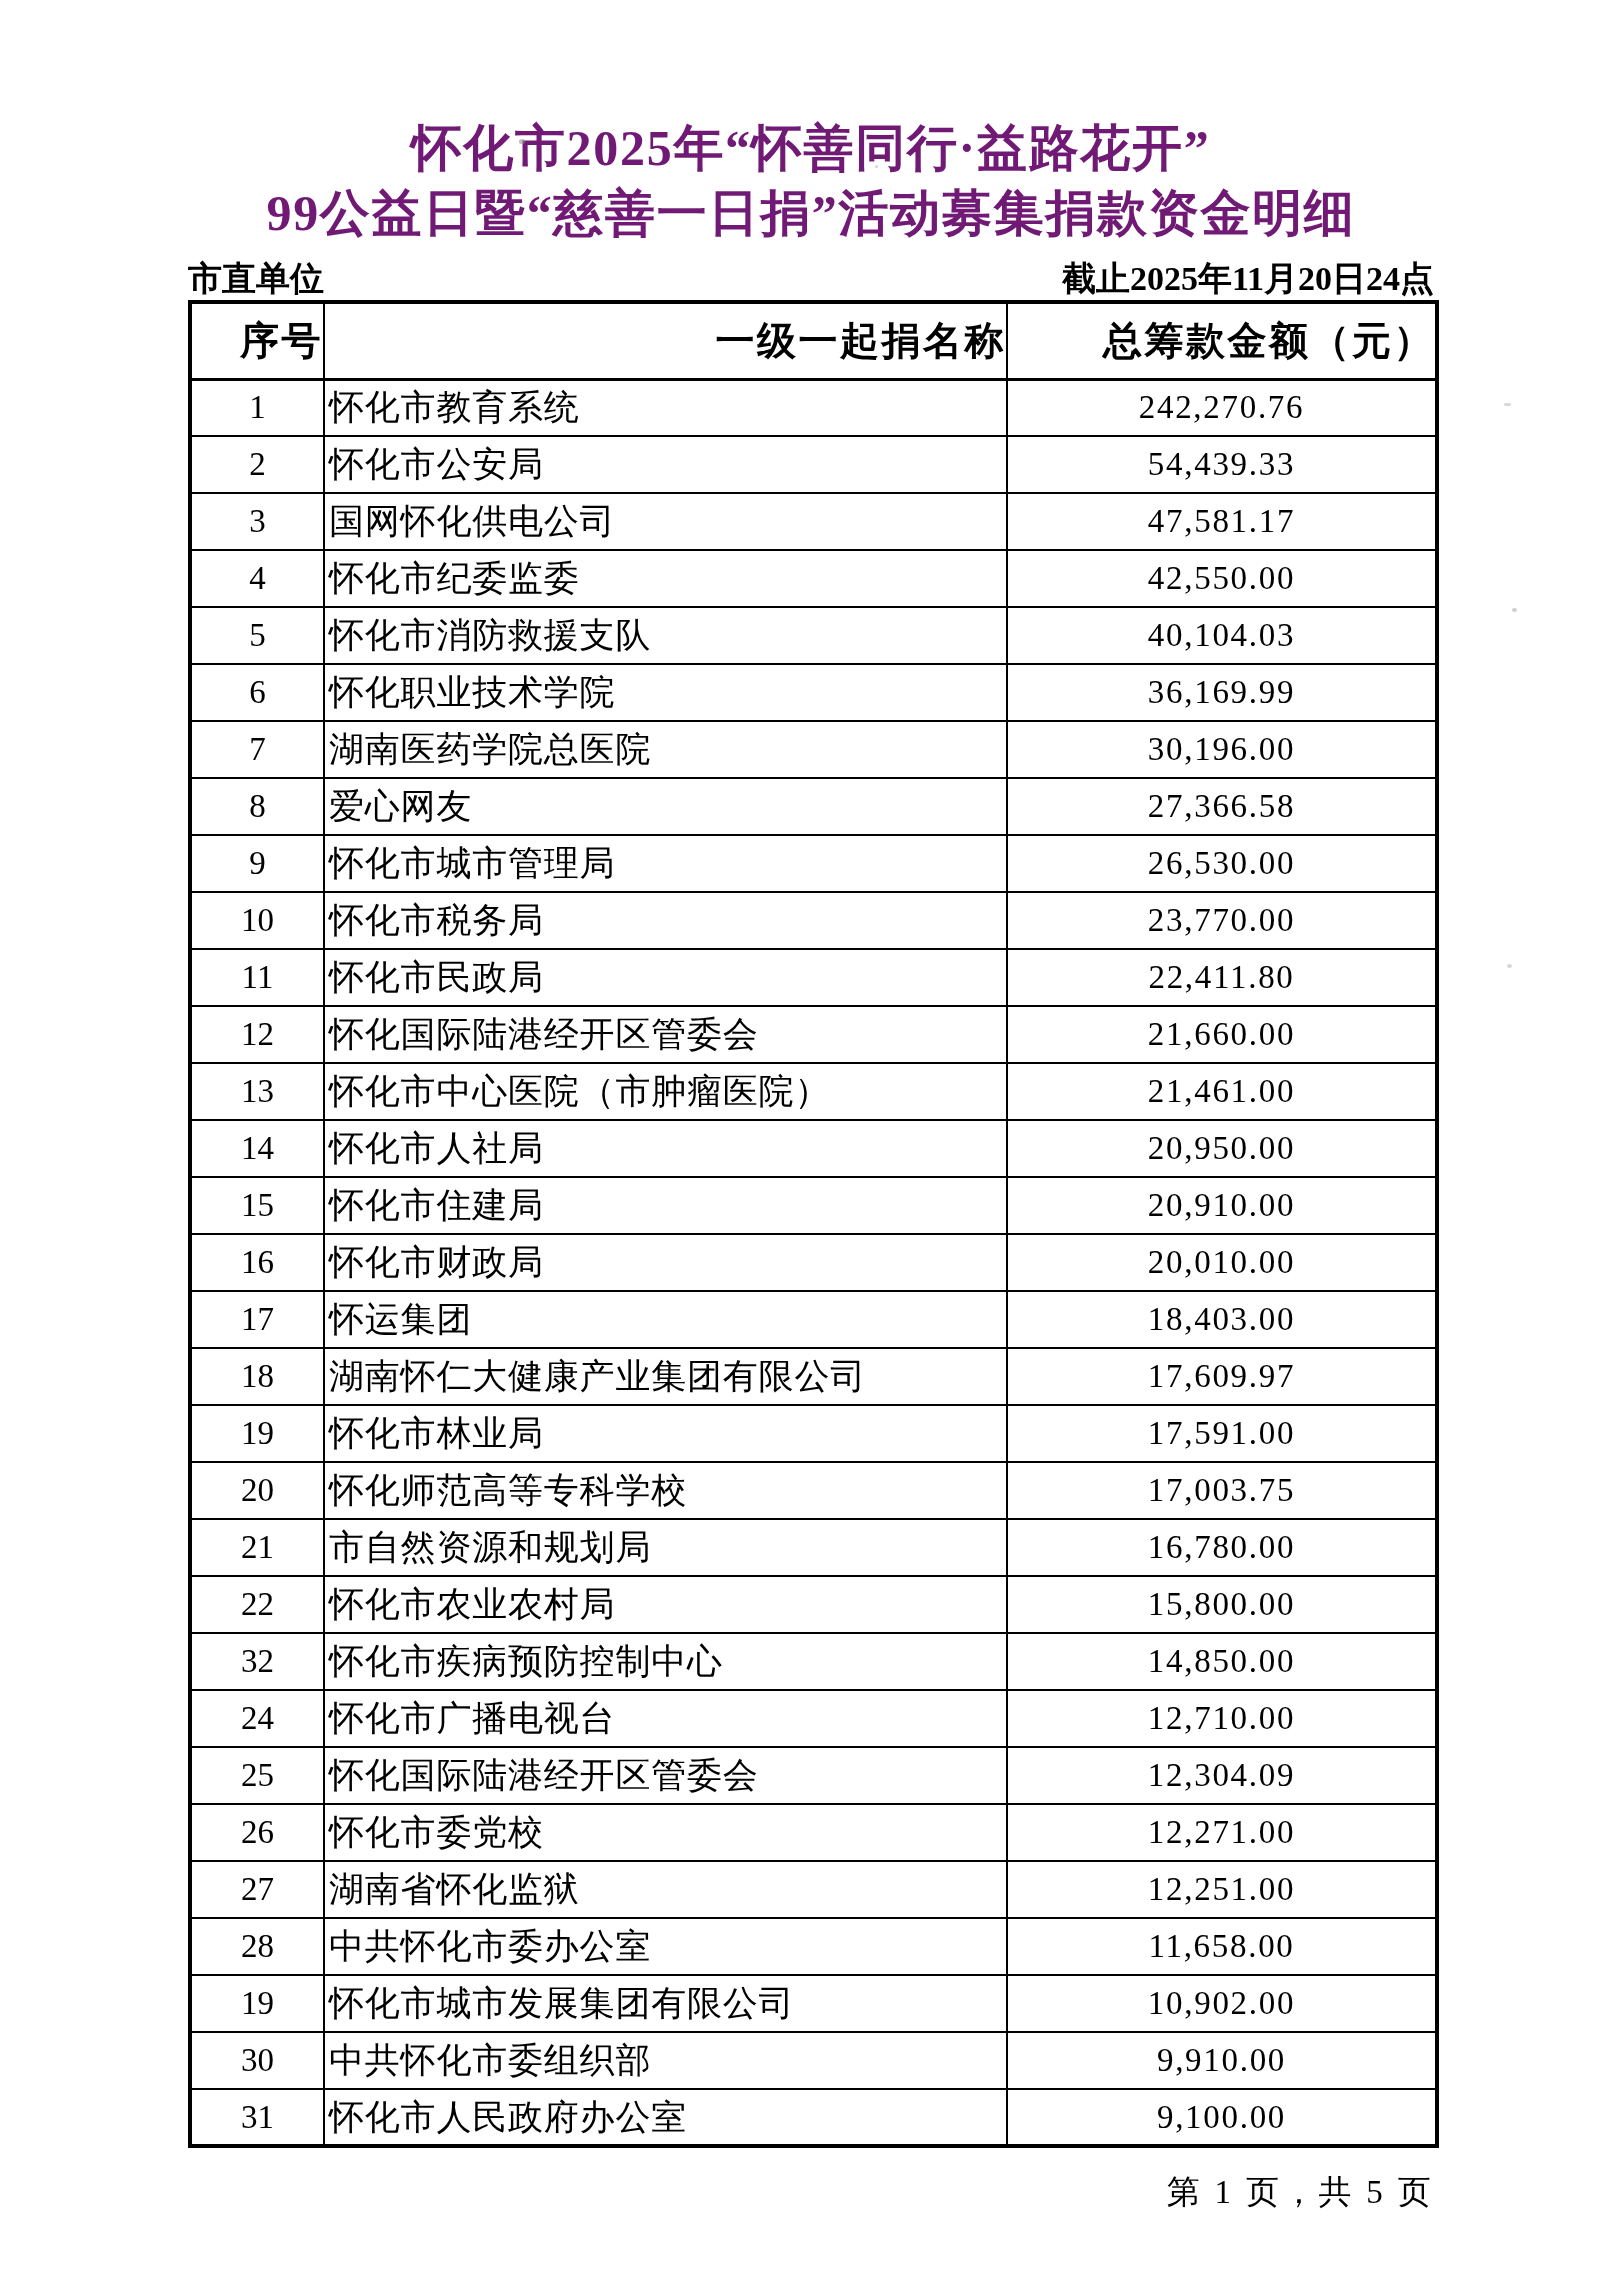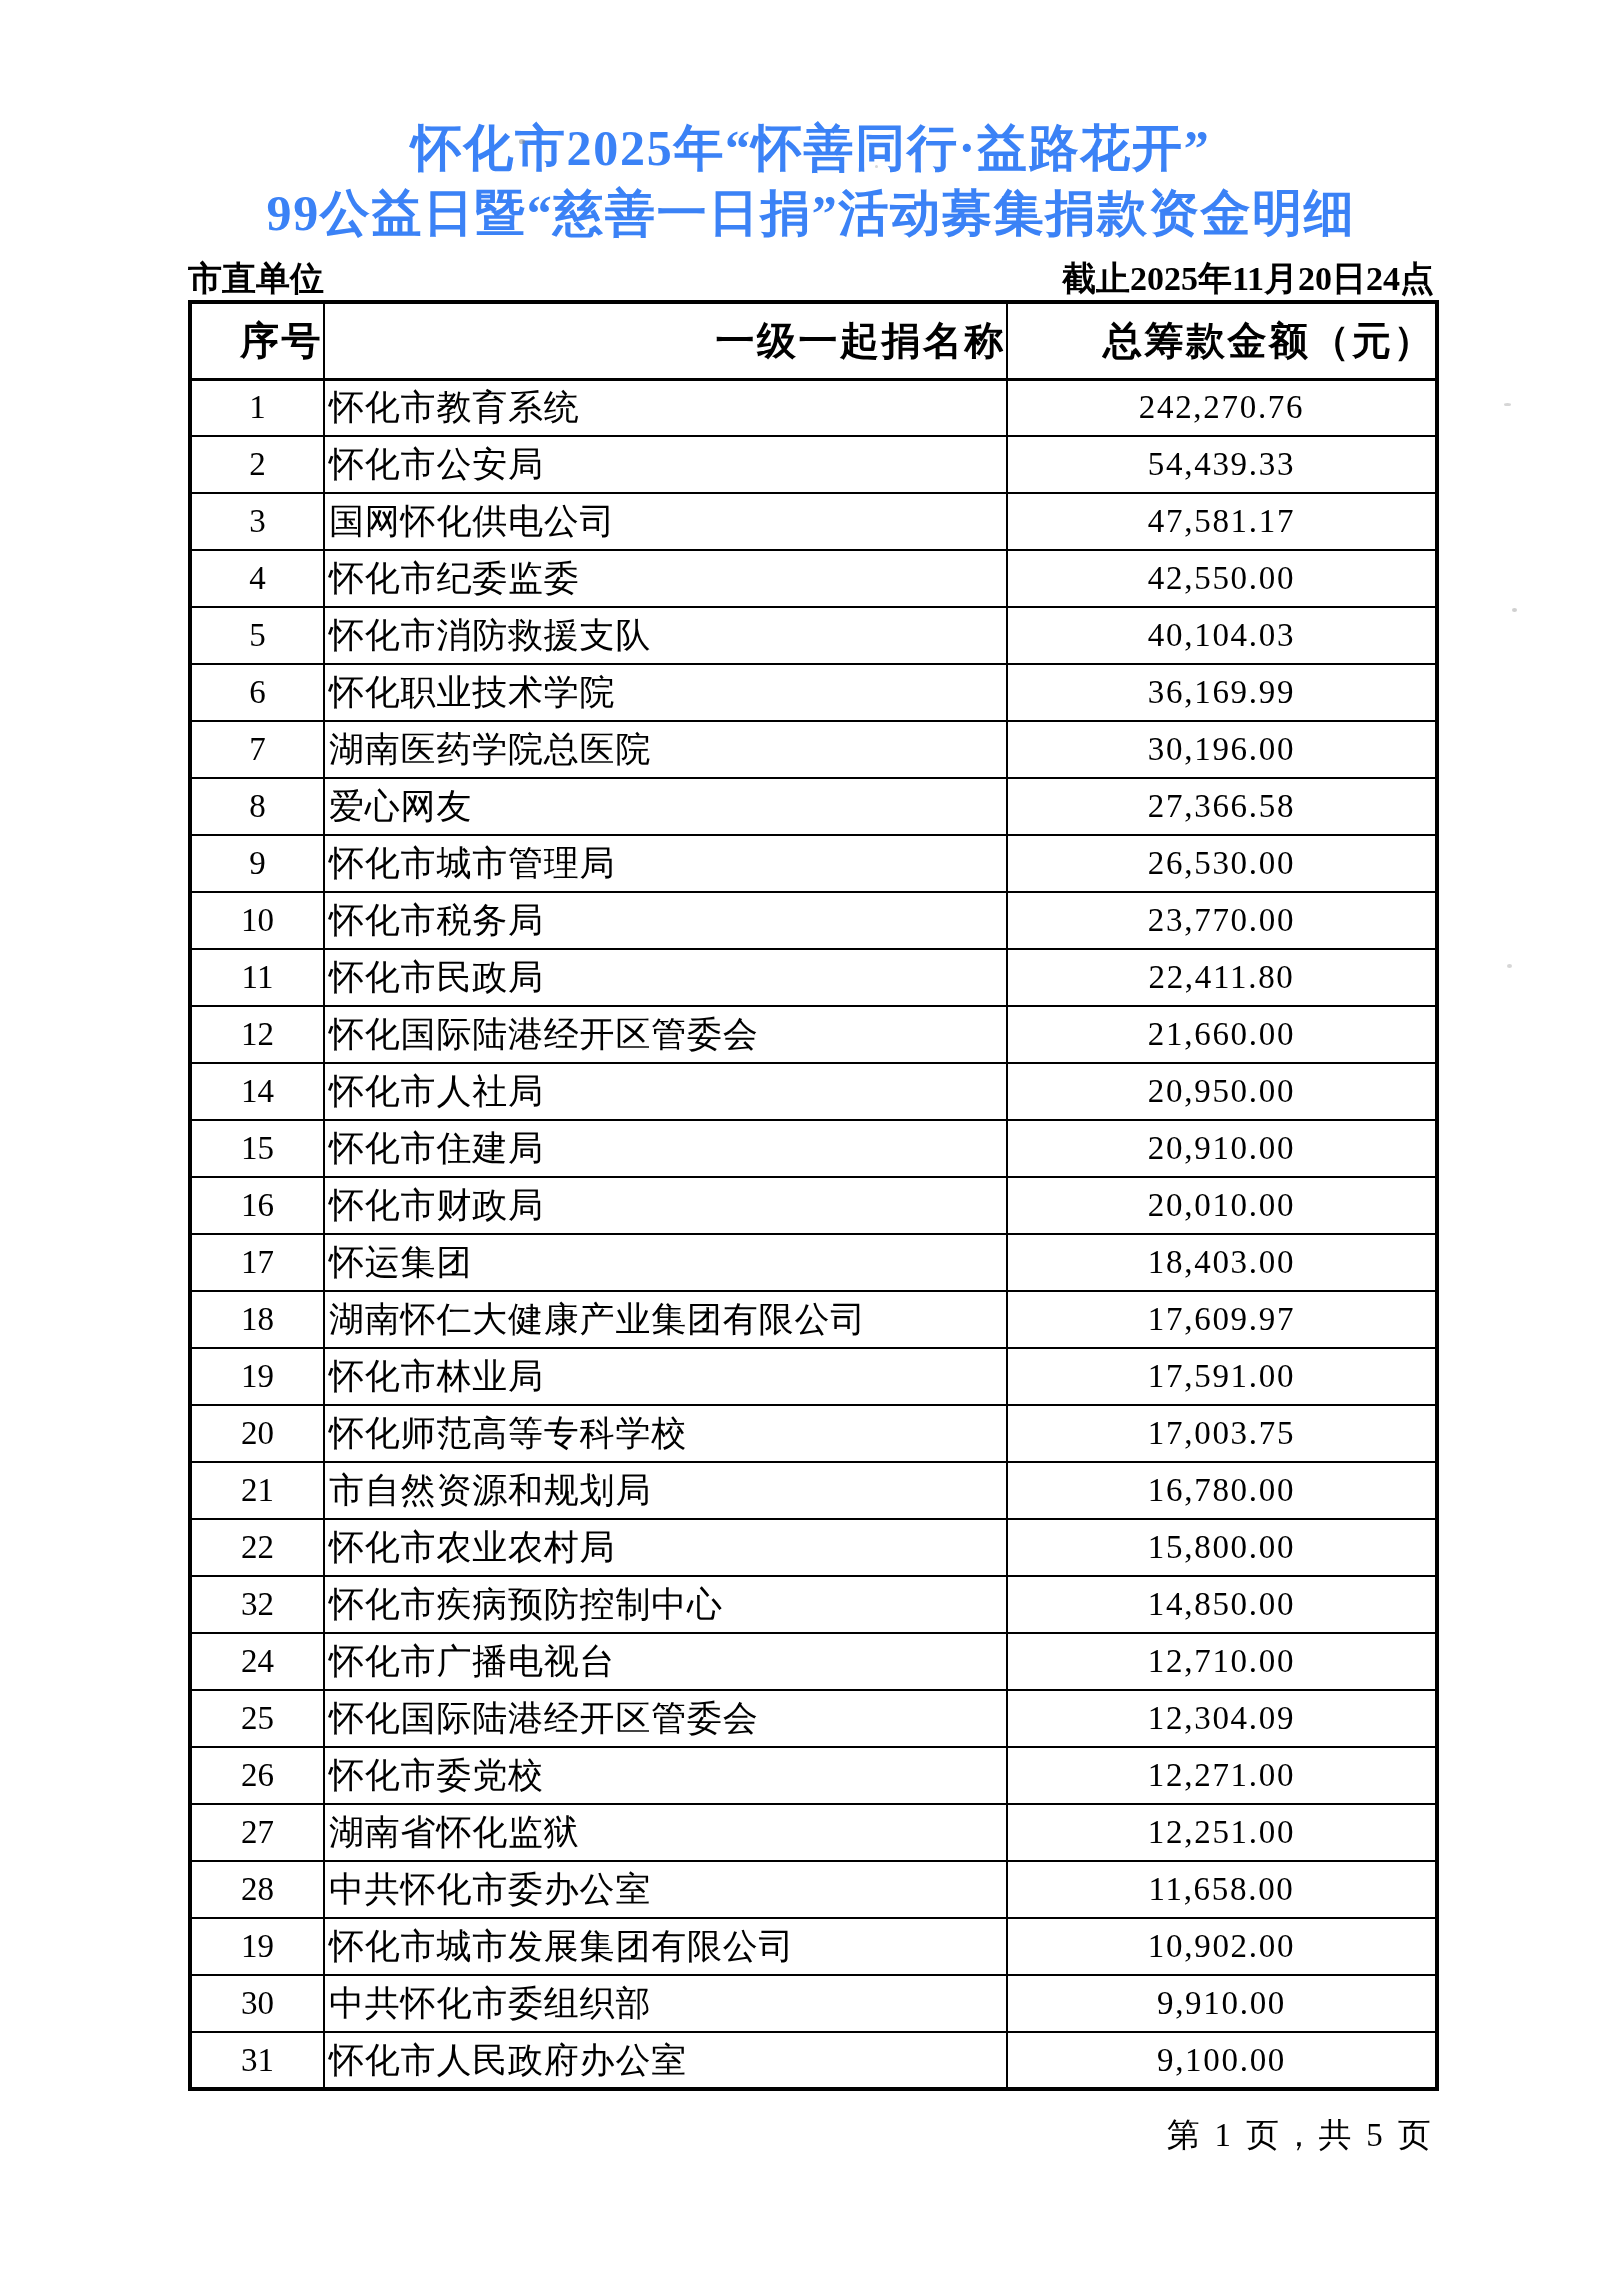--- a/index.html
+++ b/index.html
@@ -9,21 +9,21 @@
     font-family:"Liberation Serif","DejaVu Serif",serif;
     color:#000;
     position:relative;
     overflow:hidden;
   }
   .page { position:relative; width:1622px; height:2295px; }
 
   .title-block { margin-top:116px; text-align:center; }
   .title-line {
     font-size:50px; font-weight:bold; line-height:1.3;
-    letter-spacing:1.7px; color:#3b82f6;
+    letter-spacing:1.7px; color:#701a75;
   }
 
   .content { width:1246px; margin:0 auto; }
 
   .meta-row {
     margin-top:13.4px;
     display:flex; justify-content:space-between; align-items:flex-end;
     font-size:34px; font-weight:bold; line-height:1.2;
     padding-bottom:0;
   }
@@ -151,20 +151,25 @@
             <td class="cell-no">11</td>
             <td class="cell-name">怀化市民政局</td>
             <td class="cell-amount">22,411.80</td>
           </tr>
           <tr>
             <td class="cell-no">12</td>
             <td class="cell-name">怀化国际陆港经开区管委会</td>
             <td class="cell-amount">21,660.00</td>
           </tr>
           <tr>
+            <td class="cell-no">13</td>
+            <td class="cell-name">怀化市中心医院（市肿瘤医院）</td>
+            <td class="cell-amount">21,461.00</td>
+          </tr>
+          <tr>
             <td class="cell-no">14</td>
             <td class="cell-name">怀化市人社局</td>
             <td class="cell-amount">20,950.00</td>
           </tr>
           <tr>
             <td class="cell-no">15</td>
             <td class="cell-name">怀化市住建局</td>
             <td class="cell-amount">20,910.00</td>
           </tr>
           <tr>

